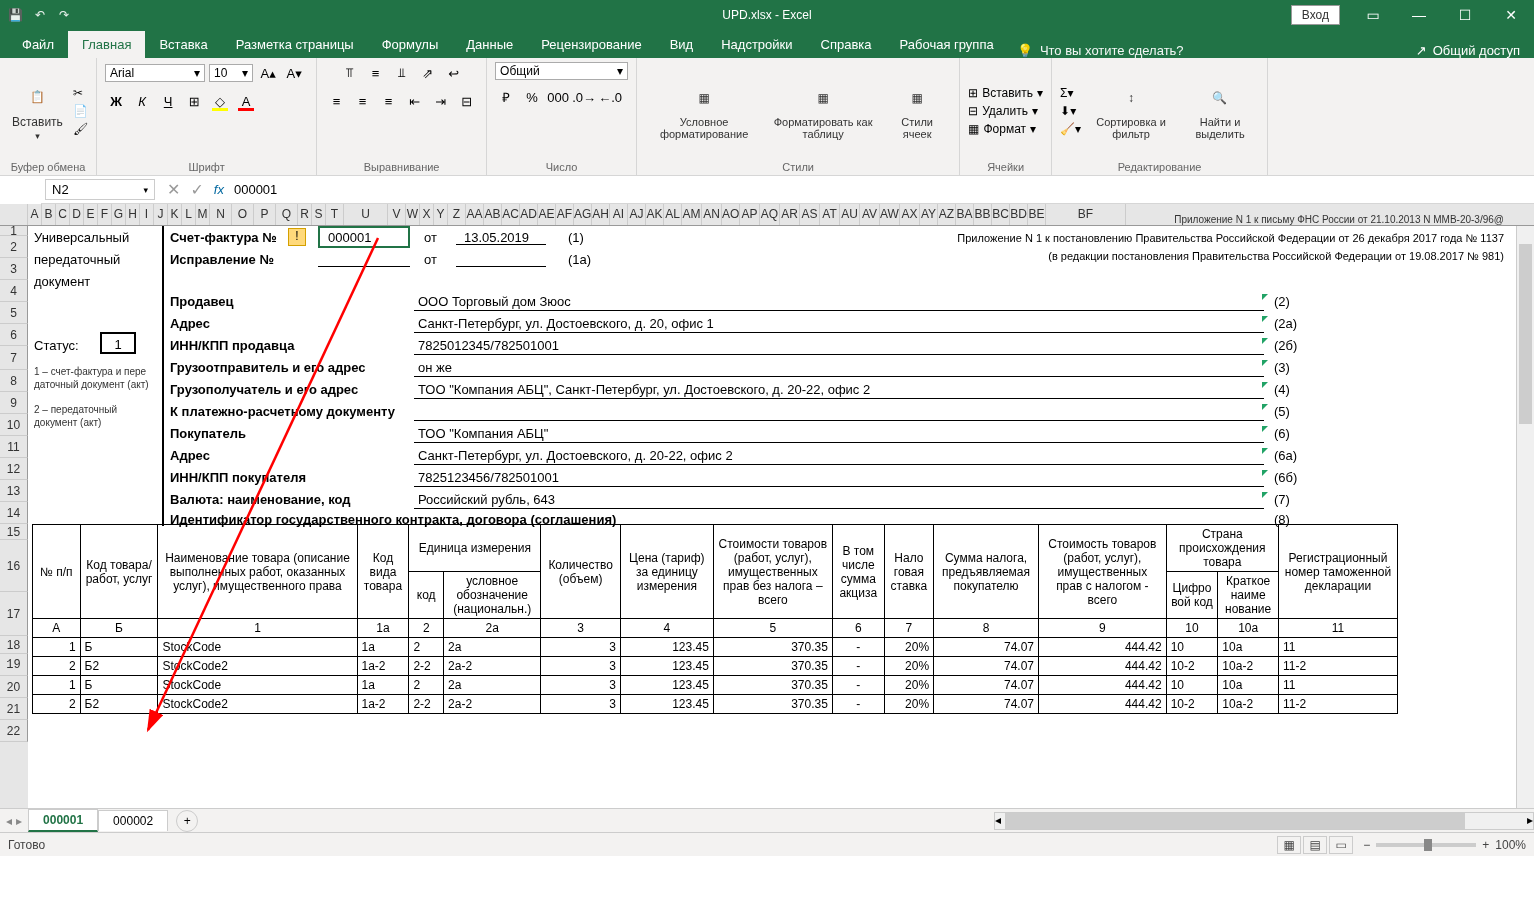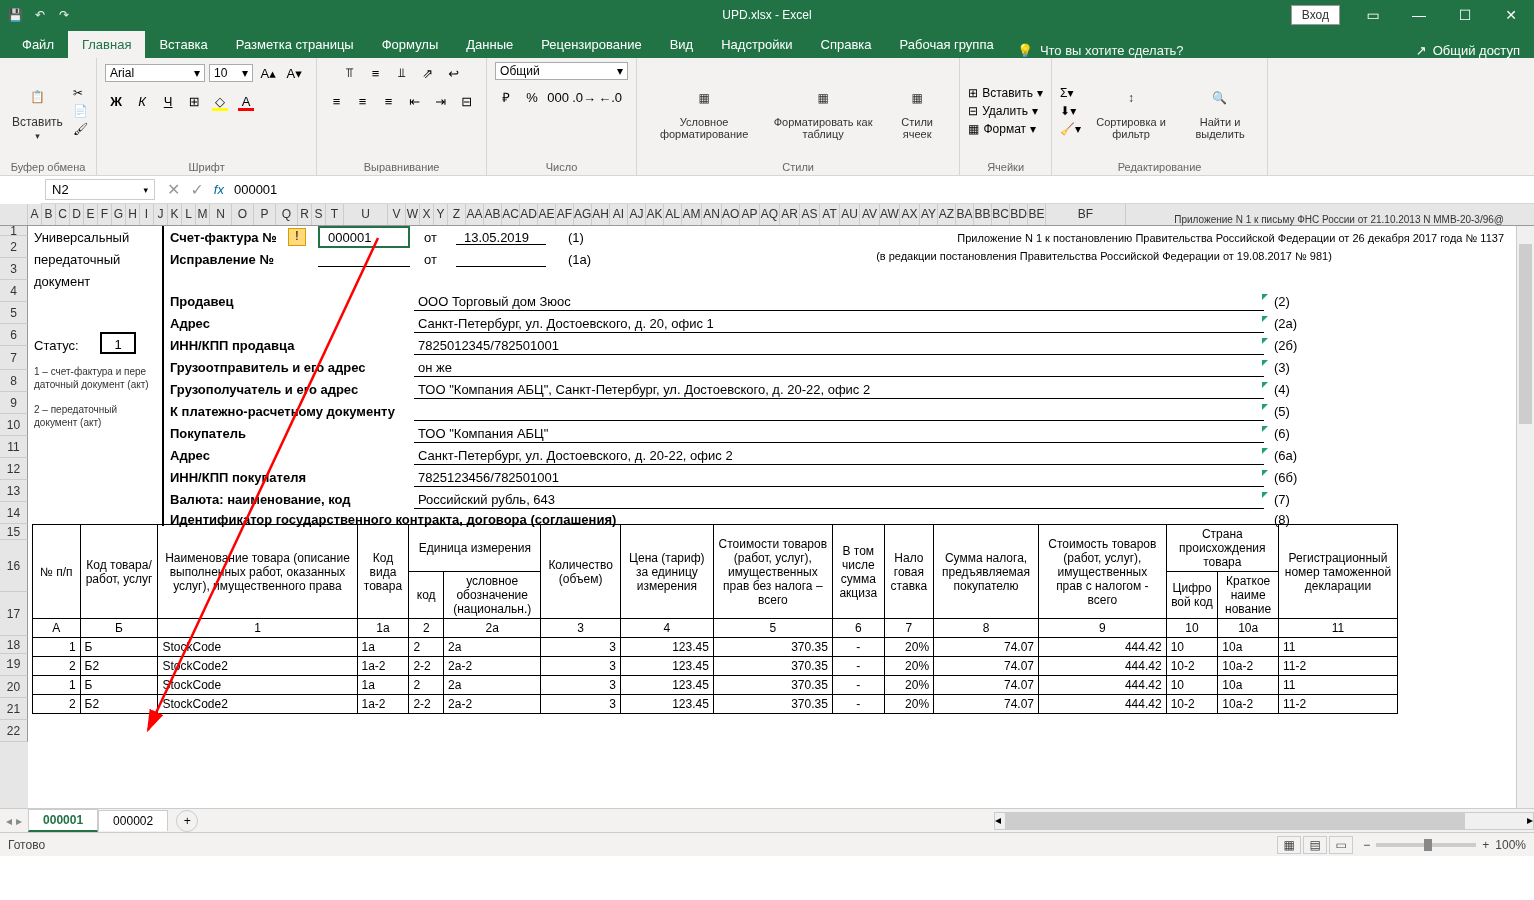--- a/index.html
+++ b/index.html
@@ -401,21 +401,21 @@
         <div class="doc-text" style="left:540px;top:4px">(1)</div>
 
         <div class="doc-text bold" style="left:142px;top:26px">Исправление №</div>
         <div class="underline-field" style="left:290px;top:40px;width:92px"></div>
         <div class="doc-text" style="left:396px;top:26px">от</div>
         <div class="underline-field" style="left:428px;top:40px;width:90px"></div>
         <div class="doc-text" style="left:540px;top:26px">(1а)</div>
 
         <div class="doc-text tiny" style="right:30px;top:-12px;text-align:right;width:600px;font-size:10px">Приложение N 1 к письму ФНС России от 21.10.2013 N ММВ-20-3/96@</div>
         <div class="doc-text small-text" style="right:30px;top:6px;text-align:right;width:800px">Приложение N 1 к постановлению Правительства Российской Федерации от 26 декабря 2017 года № 1137</div>
-        <div class="doc-text small-text" style="right:30px;top:24px;text-align:center;width:800px">(в редакции постановления Правительства Российской Федерации от 19.08.2017 № 981)</div>
+        <div class="doc-text small-text" style="right:30px;top:24px;text-align:right;width:800px">(в редакции постановления Правительства Российской Федерации от 19.08.2017 № 981)</div>
 
         <div id="fields-area">
             <div class="doc-text bold" style="left: 142px; top: 68px;">Продавец</div>
             <div class="underline-field" style="left: 386px; top: 84px; width: 850px;"></div>
             <div class="doc-text" style="left: 390px; top: 68px;">ООО Торговый дом Зюос</div>
             <div class="green-tri" style="left: 1234px; top: 68px;"></div>
             <div class="doc-text" style="left: 1246px; top: 68px;">(2)</div>
             <div class="doc-text bold" style="left: 142px; top: 90px;">Адрес</div>
             <div class="underline-field" style="left: 386px; top: 106px; width: 850px;"></div>
             <div class="doc-text" style="left: 390px; top: 90px;">Санкт-Петербург, ул. Достоевского, д. 20, офис 1</div>

